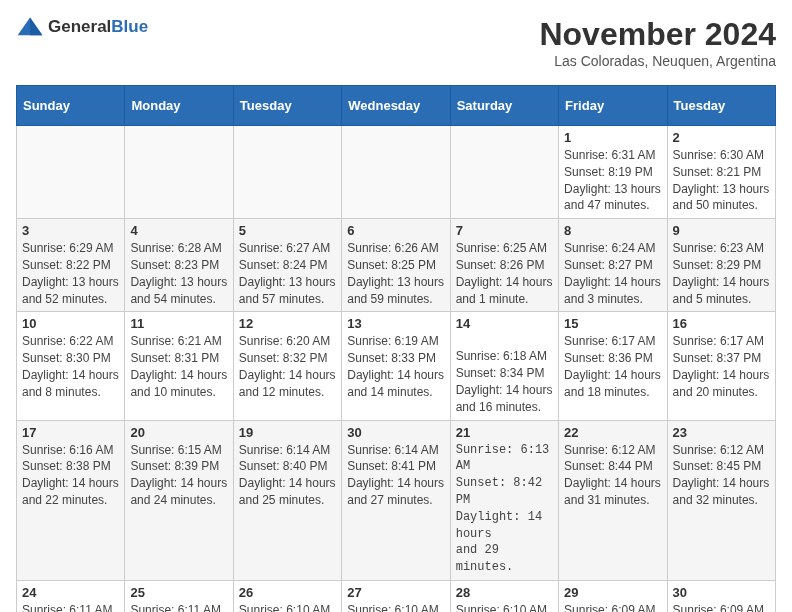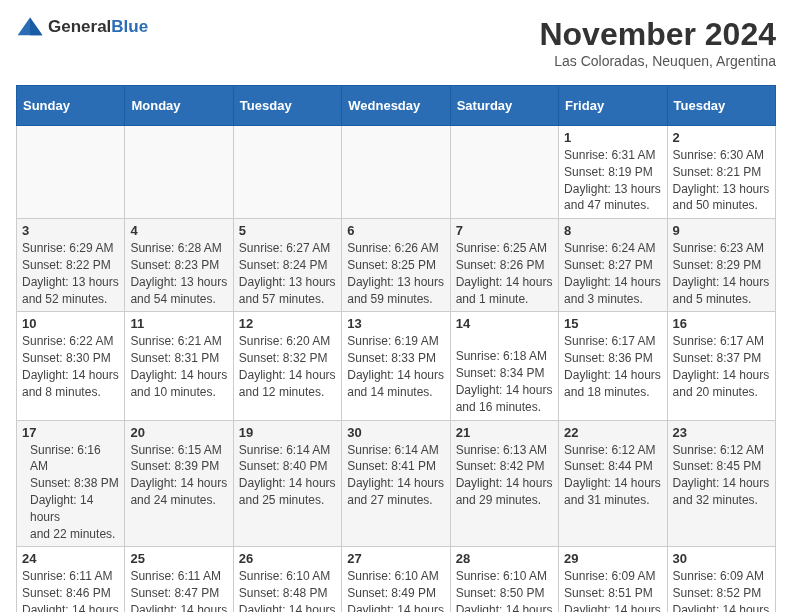--- a/index.html
+++ b/index.html
@@ -232,21 +232,21 @@
           <span class="day-number">16</span>
           <div class="day-info" style="white-space: pre-line;">Sunrise: 6:17 AM
 Sunset: 8:37 PM
 Daylight: 14 hours
 and 20 minutes.</div>
         </td>
       </tr>
       <tr>
         <td>
           <span class="day-number">17</span>
-          <div class="day-info" style="white-space: pre-line; margin-left: 8px;">Sunrise: 6:16 AM
+          <div class="day-info" style="white-space: pre-line;">Sunrise: 6:16 AM
 Sunset: 8:38 PM
 Daylight: 14 hours
 and 22 minutes.</div>
         </td>
         <td>
           <span class="day-number">20</span>
           <div class="day-info" style="white-space: pre-line;">Sunrise: 6:15 AM
 Sunset: 8:39 PM
 Daylight: 14 hours
 and 24 minutes.</div>
@@ -260,21 +260,21 @@
         </td>
         <td>
           <span class="day-number">30</span>
           <div class="day-info" style="white-space: pre-line;">Sunrise: 6:14 AM
 Sunset: 8:41 PM
 Daylight: 14 hours
 and 27 minutes.</div>
         </td>
         <td>
           <span class="day-number">21</span>
-          <div class="day-info" style="white-space: pre-line;">Sunrise: 6:13 AM
+          <div class="day-info" style="white-space: pre-line; font-family: Liberation Mono, monospace;">Sunrise: 6:13 AM
 Sunset: 8:42 PM
 Daylight: 14 hours
 and 29 minutes.</div>
         </td>
         <td>
           <span class="day-number">22</span>
           <div class="day-info" style="white-space: pre-line;">Sunrise: 6:12 AM
 Sunset: 8:44 PM
 Daylight: 14 hours
 and 31 minutes.</div>

